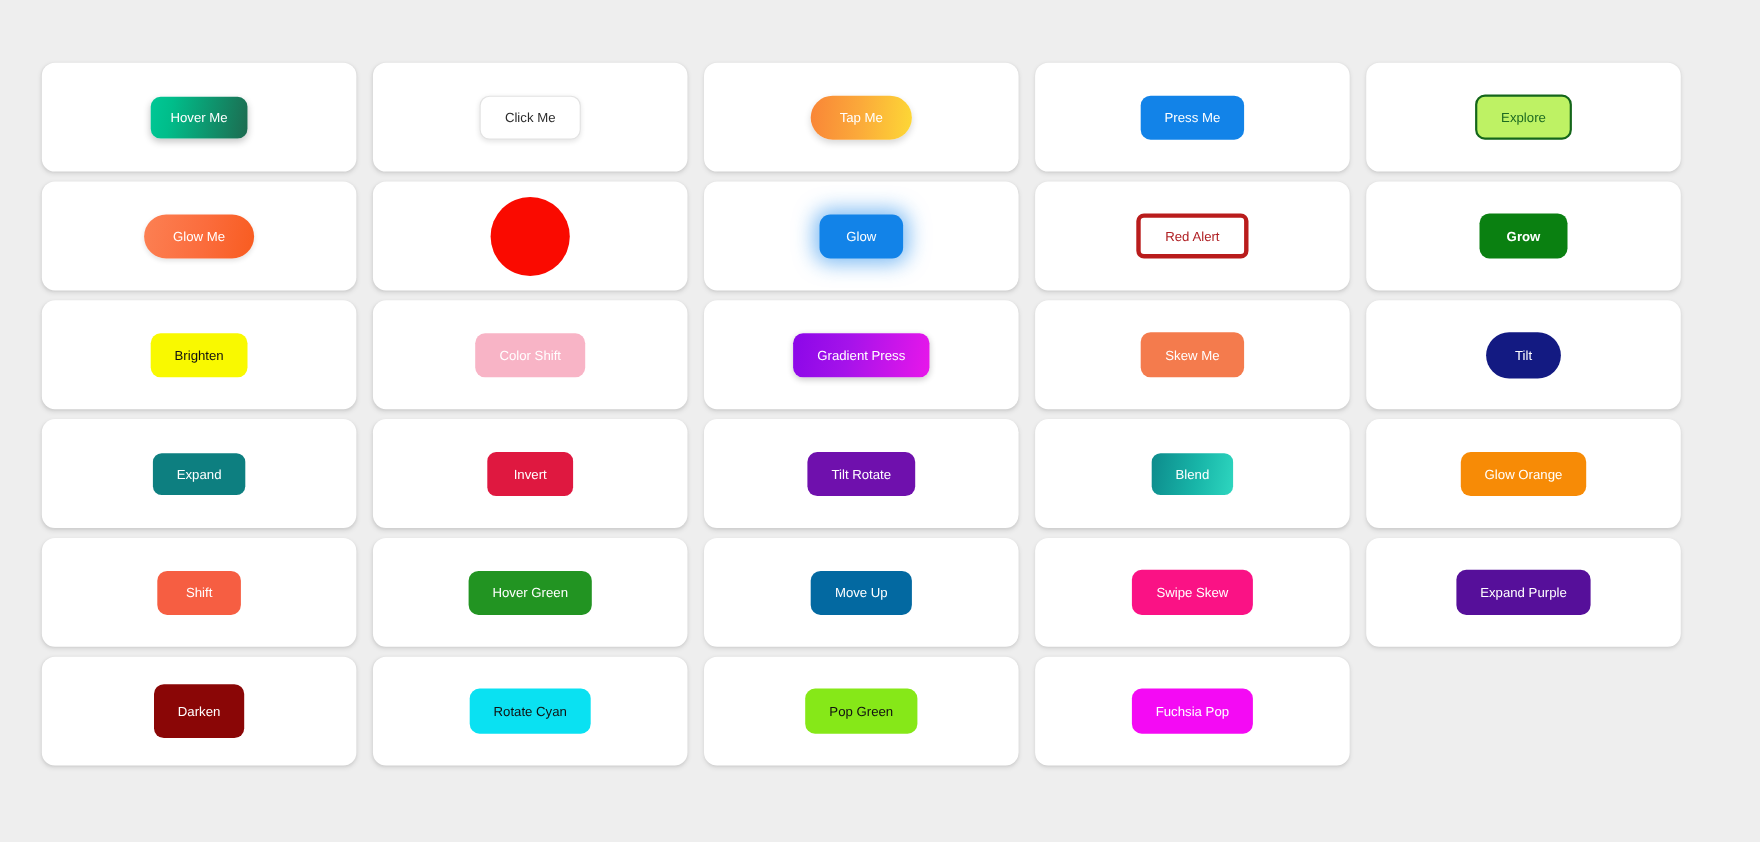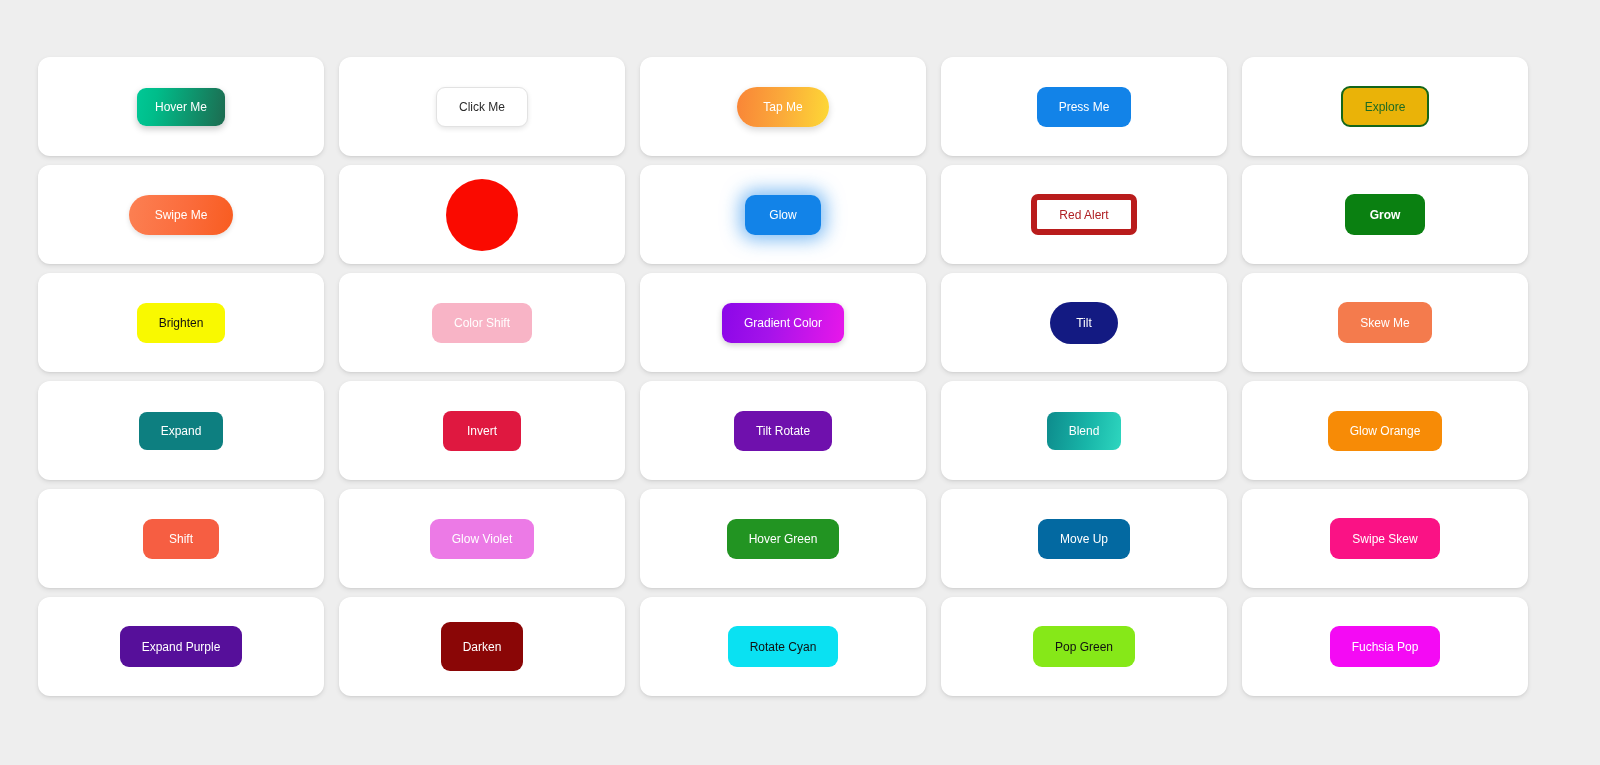--- a/index.html
+++ b/index.html
@@ -45,25 +45,25 @@
     white-space: nowrap;
     color: #ffffff;
     background: #1283e8;
   }
 
   
   .b-hover-me      { background: linear-gradient(100deg,#00c896 0%,#00bd8a 22%,#1d6b50 100%); border-radius:9px; box-shadow:0 3px 7px rgba(0,0,0,.22); }
   .b-click-me      { background:#ffffff; color:#2b2b2b; border:1px solid #e2e2e2; border-radius:9px; height:40px; padding:0 22px; box-shadow:0 2px 5px rgba(0,0,0,.10); }
   .b-tap-me        { background: linear-gradient(95deg,#f98537 0%,#fba93a 48%,#fdd836 100%); border-radius:22px; height:40px; padding:0 26px; box-shadow:0 3px 7px rgba(0,0,0,.16); }
   .b-press-me      { background:#1283e8; border-radius:9px; height:40px; padding:0 22px; }
-  .b-explore       { background:#eab308; color:#1e6b22; border:2px solid #14661a; border-radius:9px; height:41px; padding:0 22px; }
+  .b-explore       { background:#bef264; color:#1e6b22; border:2px solid #14661a; border-radius:9px; height:41px; padding:0 22px; }
   .b-swipe-me      { background: linear-gradient(100deg,#fc8053 0%,#fb6c3c 55%,#f85c20 100%); border-radius:22px; height:40px; padding:0 26px; box-shadow:0 2px 5px rgba(0,0,0,.12); }
   .b-shrink        { background:#fa0a00; border-radius:50%; width:72px; height:72px; padding:0; font-size:1px; color:#333333; }
   .b-glow          { background:#1283e8; border-radius:10px; height:40px; padding:0 24px; box-shadow:0 0 18px 5px rgba(25,135,235,.55); }
-  .b-red-alert     { background:#ffffff; color:#b02024; border:6px solid #b91c1c; border-radius:7px; height:41px; padding:0 22px; }
+  .b-red-alert     { background:#ffffff; color:#b02024; border:4px solid #b91c1c; border-radius:7px; height:41px; padding:0 22px; }
   .b-grow          { background:#0a8011; border-radius:9px; height:41px; padding:0 25px;font-weight:bold; }
   .b-brighten      { background:#f9f900; color:#111111; border-radius:9px; height:40px; padding:0 22px; }
   .b-color-shift   { background:#f8b4c6; color:#ffffff; border-radius:9px; height:40px; padding:0 22px; }
   .b-gradient-shift{ background: linear-gradient(100deg,#8b07e8 0%,#a513ea 40%,#e817ea 100%); border-radius:9px; height:40px; padding:0 22px; box-shadow:0 2px 6px rgba(0,0,0,.2); }
   .b-skew-me       { background:#f47b4d; border-radius:9px; height:41px; padding:0 22px; }
   .b-tilt          { background:#131a82; border-radius:22px; height:42px; padding:0 26px; }
   .b-expand        { background:#0d7f80; border-radius:8px; height:38px; padding:0 22px; }
   .b-invert        { background:#df1840; border-radius:8px; height:40px; padding:0 24px; }
   .b-tilt-rotate   { background:#6f10ad; border-radius:9px; height:40px; padding:0 22px; }
   .b-blend         { background: linear-gradient(100deg,#0d8b8c 0%,#18b5a8 55%,#2ed6bf 100%); border-radius:8px; height:38px; padding:0 22px; }
@@ -92,69 +92,66 @@
     <div class="card">
       <button class="btn b-tap-me">Tap Me</button>
     </div>
     <div class="card">
       <button class="btn b-press-me">Press Me</button>
     </div>
     <div class="card">
       <button class="btn b-explore">Explore</button>
     </div>
     <div class="card">
-      <button class="btn b-swipe-me">Swipe Me</button>
+      <button class="btn b-swipe-me">Glow Me</button>
     </div>
     <div class="card">
       <button class="btn b-shrink"></button>
     </div>
     <div class="card">
       <button class="btn b-glow">Glow</button>
     </div>
     <div class="card">
       <button class="btn b-red-alert">Red Alert</button>
     </div>
     <div class="card">
       <button class="btn b-grow">Grow</button>
     </div>
     <div class="card">
       <button class="btn b-brighten">Brighten</button>
     </div>
     <div class="card">
       <button class="btn b-color-shift">Color Shift</button>
     </div>
     <div class="card">
-      <button class="btn b-gradient-shift">Gradient Color</button>
+      <button class="btn b-gradient-shift">Gradient Press</button>
+    </div>
+    <div class="card">
+      <button class="btn b-skew-me">Skew Me</button>
     </div>
     <div class="card">
       <button class="btn b-tilt">Tilt</button>
-    </div>
-    <div class="card">
-      <button class="btn b-skew-me">Skew Me</button>
     </div>
     <div class="card">
       <button class="btn b-expand">Expand</button>
     </div>
     <div class="card">
       <button class="btn b-invert">Invert</button>
     </div>
     <div class="card">
       <button class="btn b-tilt-rotate">Tilt Rotate</button>
     </div>
     <div class="card">
       <button class="btn b-blend">Blend</button>
     </div>
     <div class="card">
       <button class="btn b-glow-orange">Glow Orange</button>
     </div>
     <div class="card">
       <button class="btn b-shift">Shift</button>
-    </div>
-    <div class="card">
-      <button class="btn b-glow-violet">Glow Violet</button>
     </div>
     <div class="card">
       <button class="btn b-hover-green">Hover Green</button>
     </div>
     <div class="card">
       <button class="btn b-move-up">Move Up</button>
     </div>
     <div class="card">
       <button class="btn b-pink-skew">Swipe Skew</button>
     </div>

